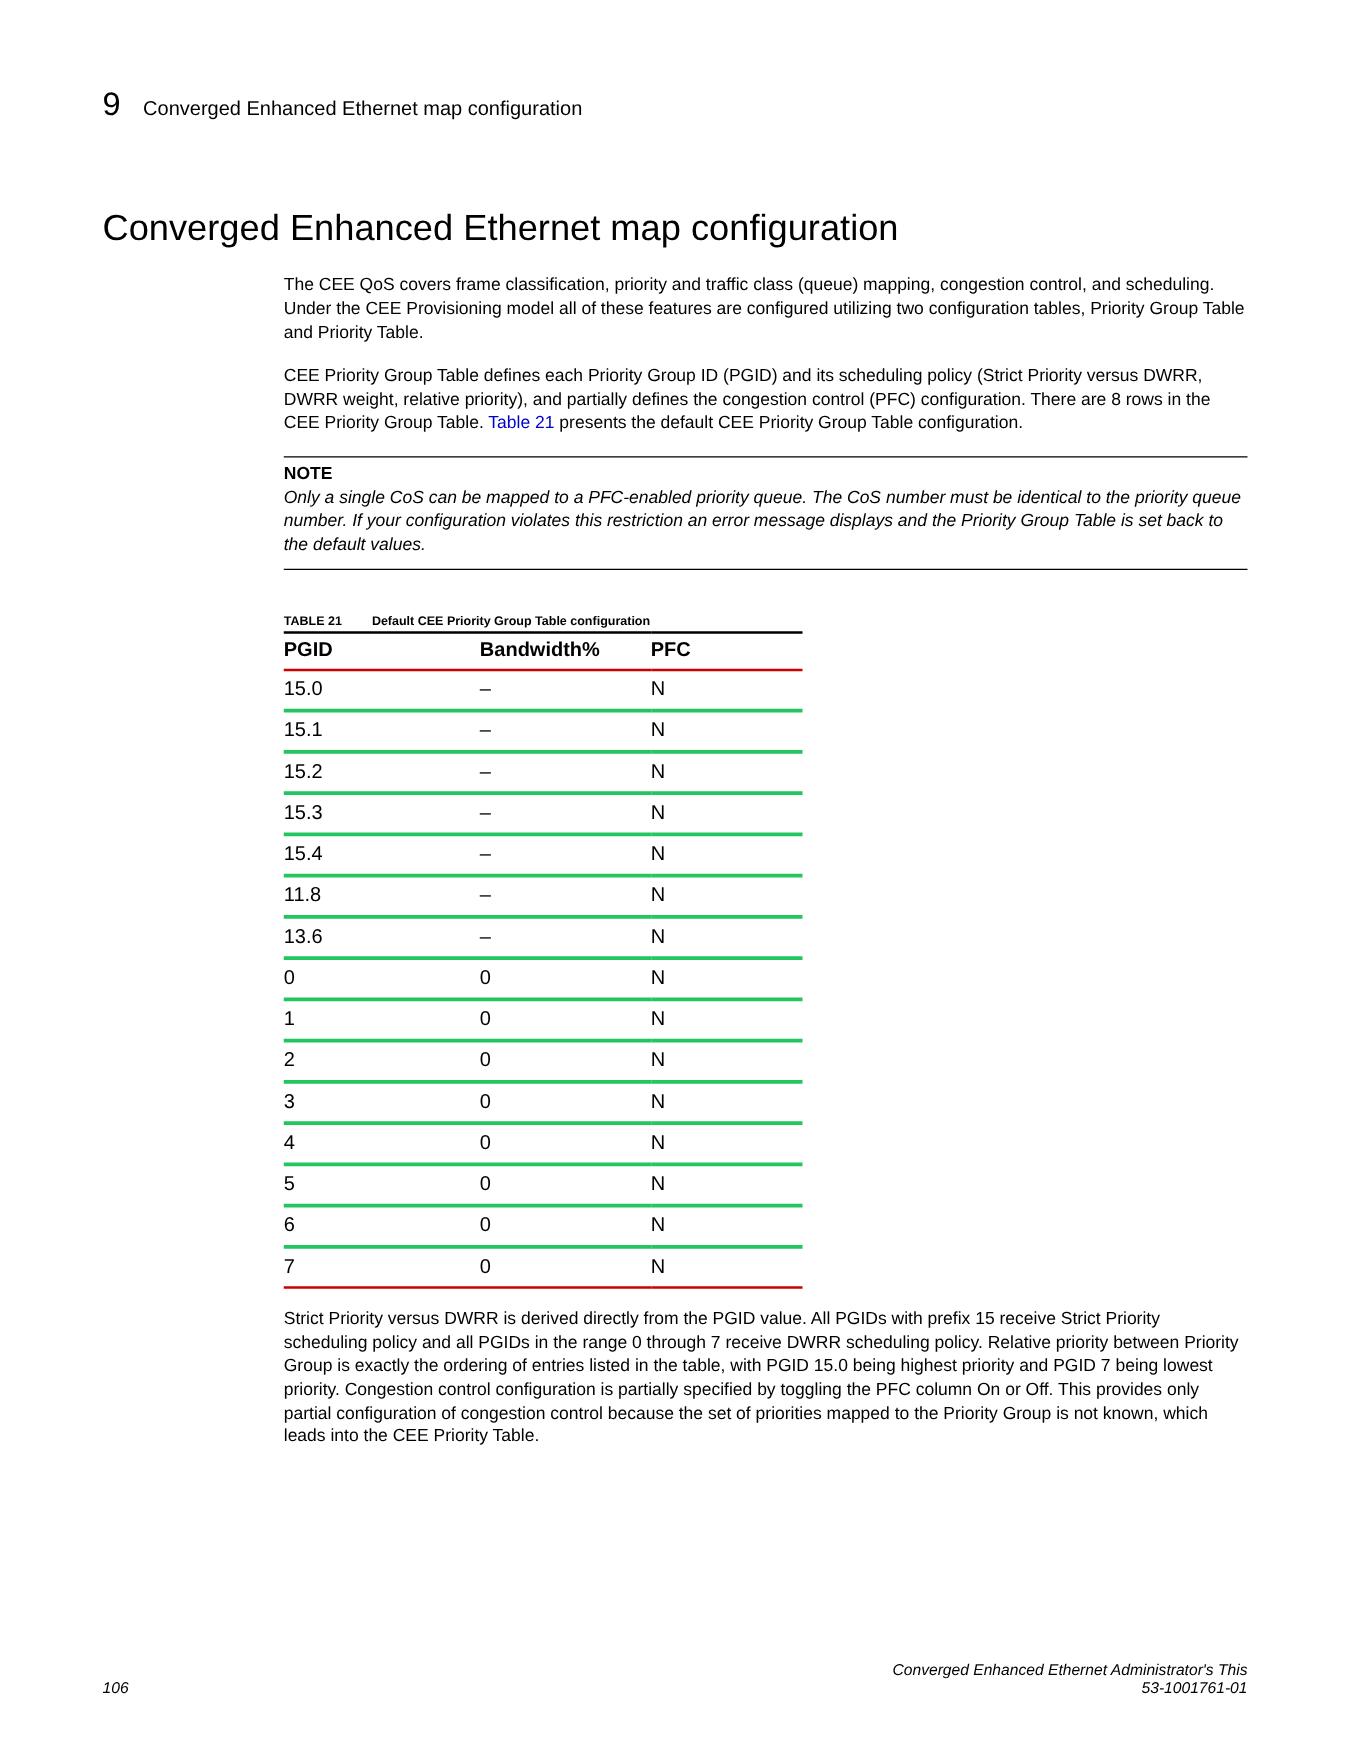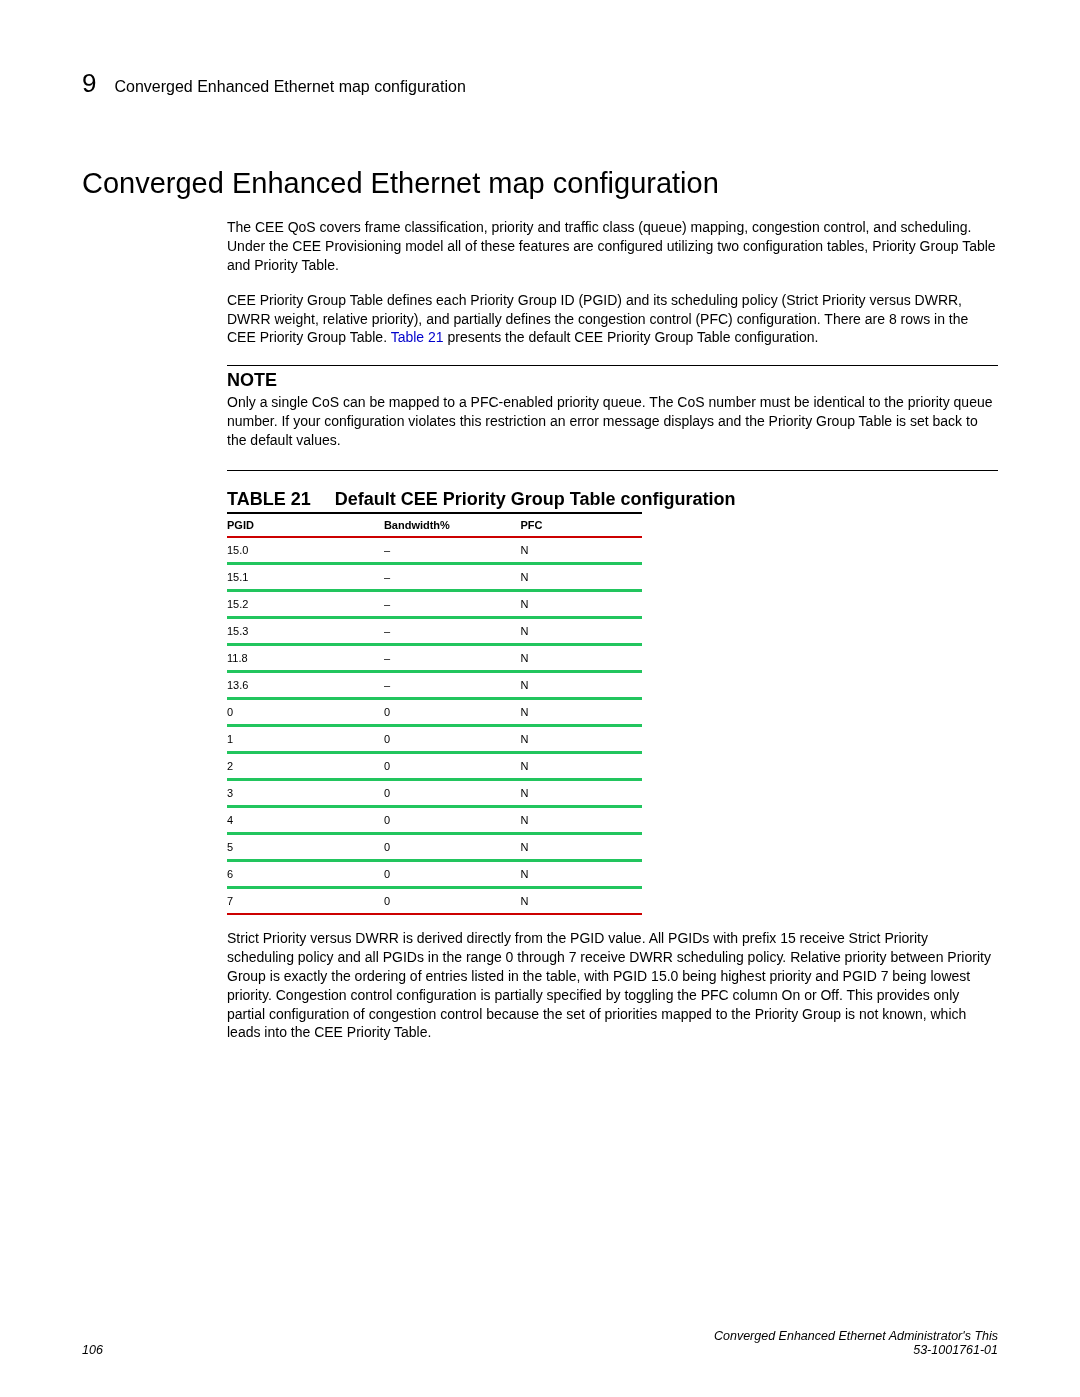--- a/index.html
+++ b/index.html
@@ -40,52 +40,53 @@
     line-height: 1.35;
     margin: 16px 0 14px 0;
   }
   .note-rule-top {
     border-top: 1.5px solid #000;
     margin-top: 18px;
     padding-top: 4px;
   }
   .note-heading {
     font-weight: bold;
-    font-size: 18px;
+    font-size: 14px;
     margin-bottom: 2px;
   }
   .note-body {
     font-size: 14px;
     line-height: 1.35;
-    margin-bottom: 20px;
+    margin-bottom: 10px;
+    font-style: italic;
   }
   .note-rule-bottom {
     border-top: 1px solid #000;
     margin-bottom: 14px;
   }
   a.link {
     color: #0000cc;
     text-decoration: none;
   }
   .table-caption {
-    font-size: 18px;
-    margin-top: 18px;
+    font-size: 10px;
+    margin-top: 36px;
     margin-bottom: 2px;
   }
   .table-caption .tlabel {
     font-weight: bold;
     margin-right: 24px;
   }
   .table-caption .tdesc {
     font-weight: bold;
   }
   table.data {
     border-collapse: collapse;
     width: 415px;
-    font-size: 11px;
+    font-size: 16px;
   }
   table.data thead tr {
     border-top: 2px solid #000;
     border-bottom: 2px solid #c00;
   }
   table.data th {
     text-align: left;
     font-weight: bold;
     padding: 5px 4px 5px 0;
   }
@@ -171,20 +172,25 @@
             <td>15.2</td>
             <td>–</td>
             <td>N</td>
           </tr>
           <tr>
             <td>15.3</td>
             <td>–</td>
             <td>N</td>
           </tr>
           <tr>
+            <td>15.4</td>
+            <td>–</td>
+            <td>N</td>
+          </tr>
+          <tr>
             <td>11.8</td>
             <td>–</td>
             <td>N</td>
           </tr>
           <tr>
             <td>13.6</td>
             <td>–</td>
             <td>N</td>
           </tr>
           <tr>

